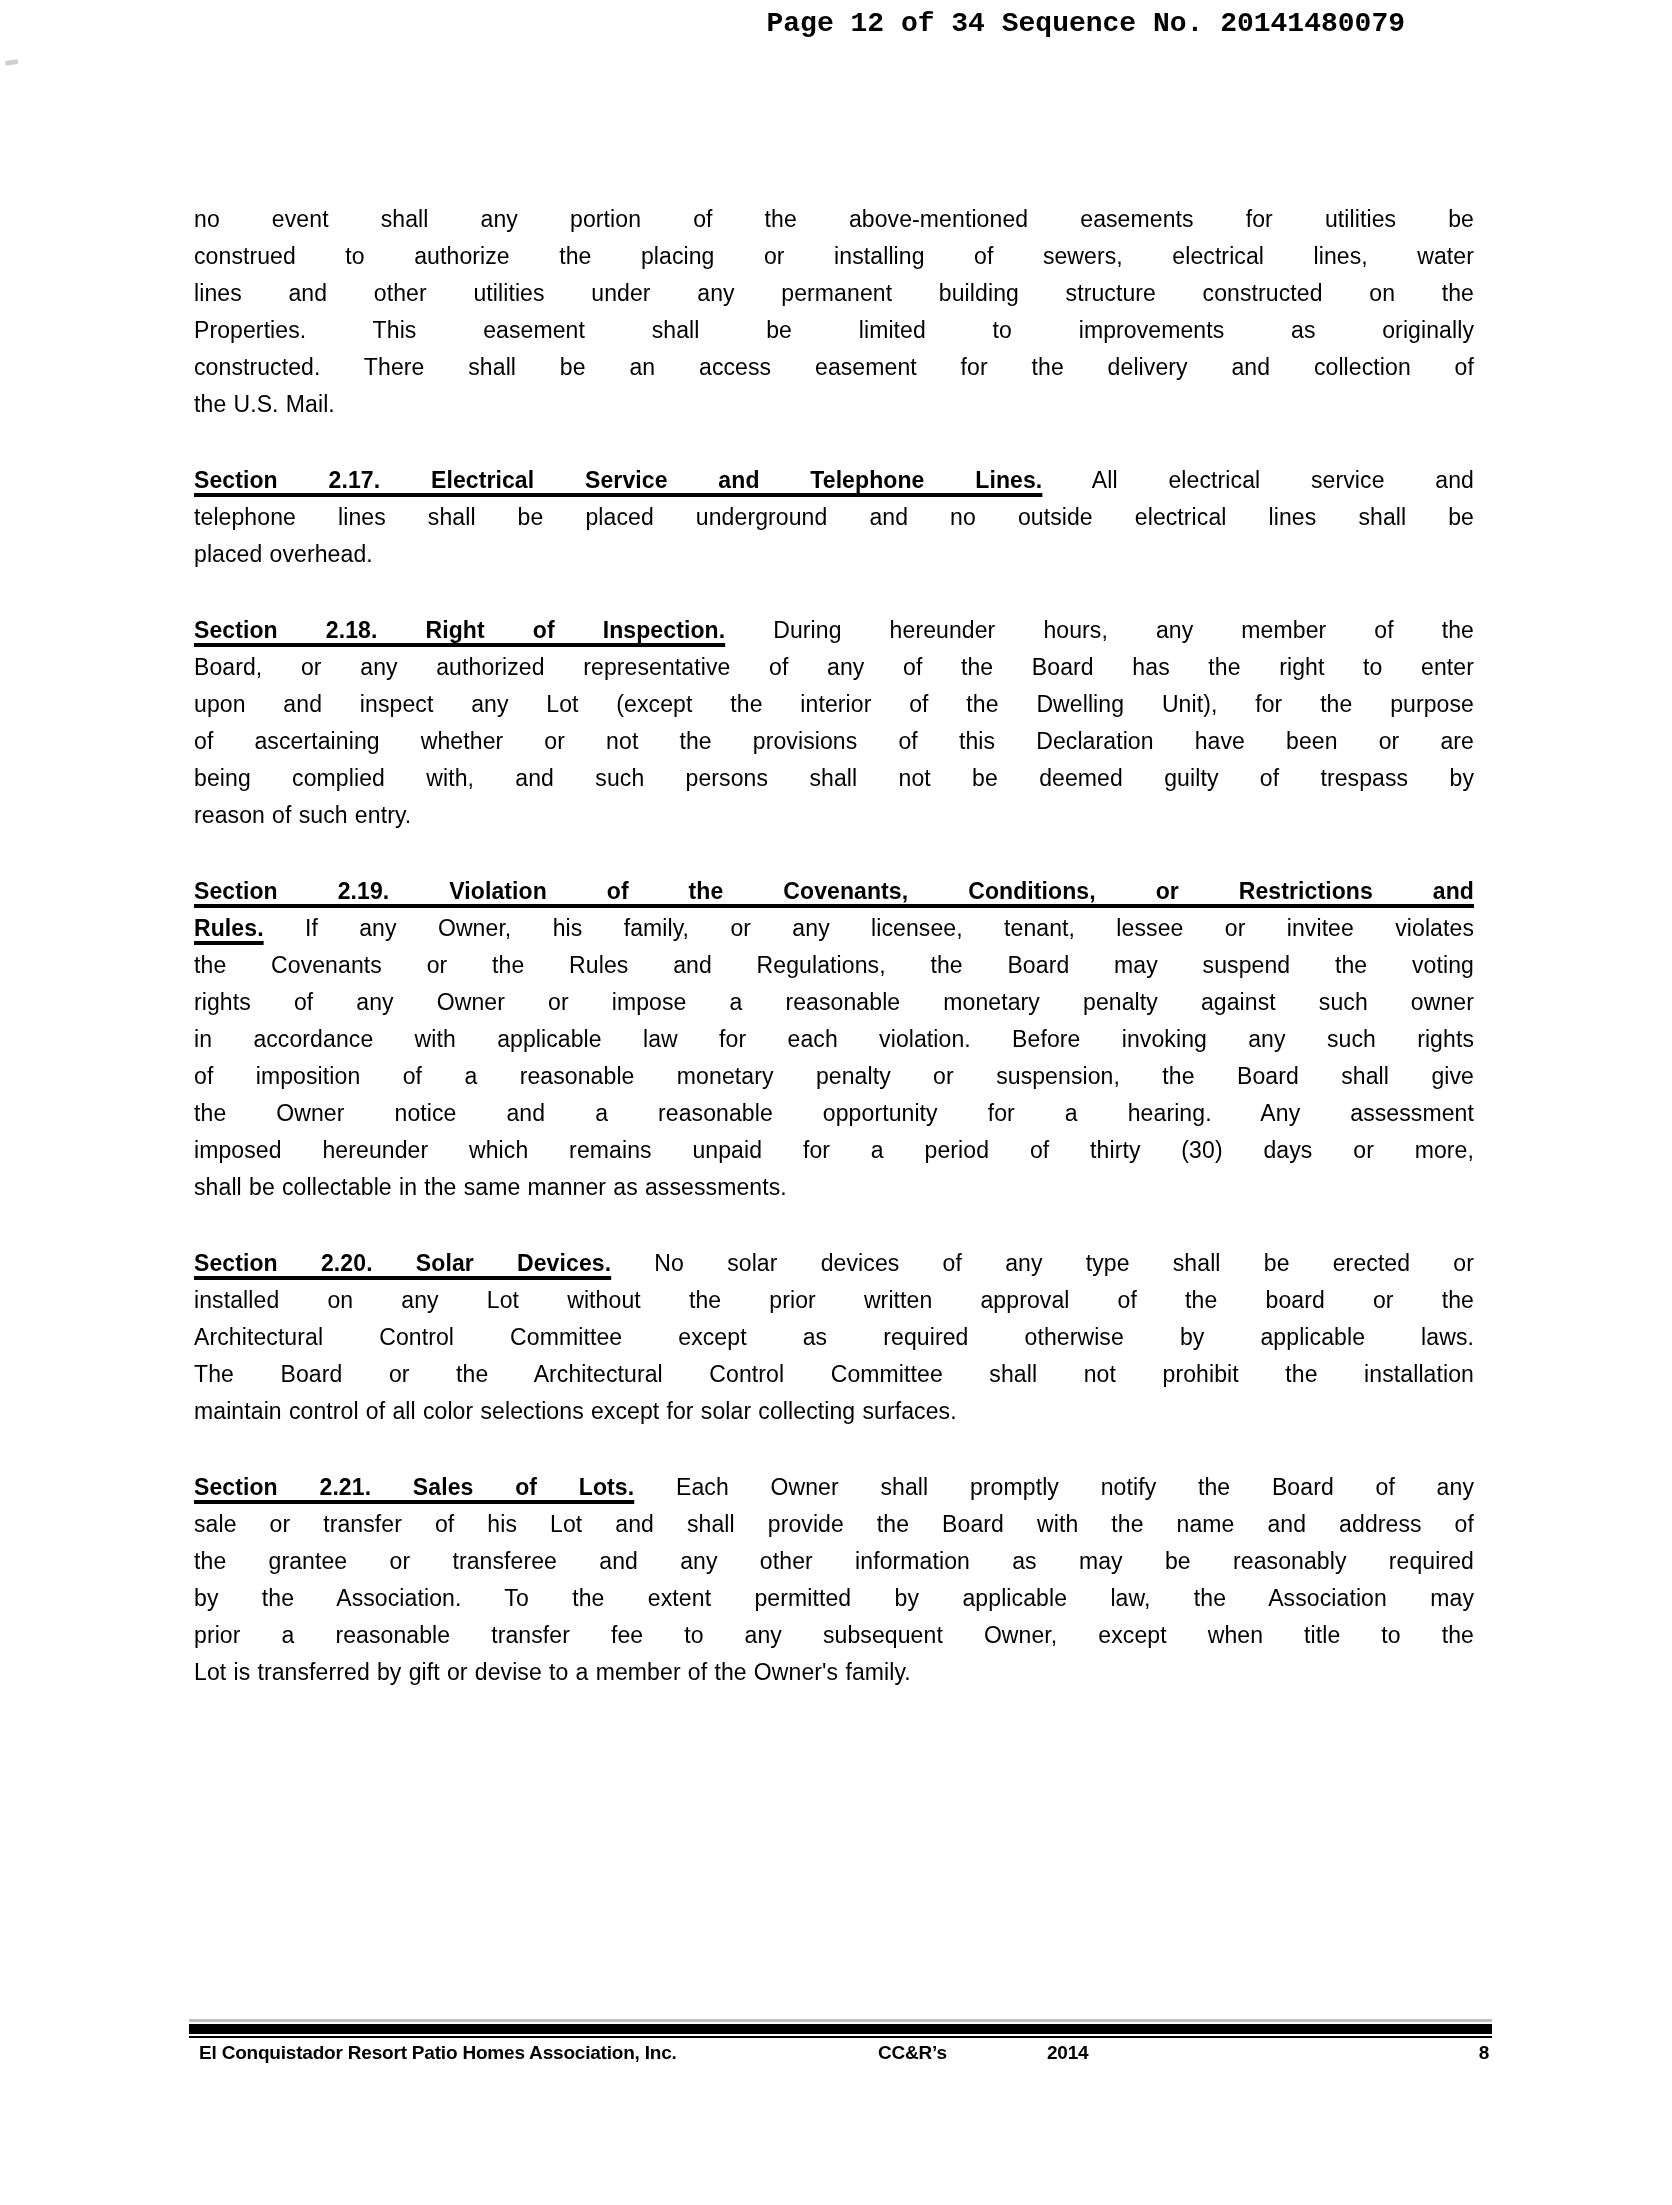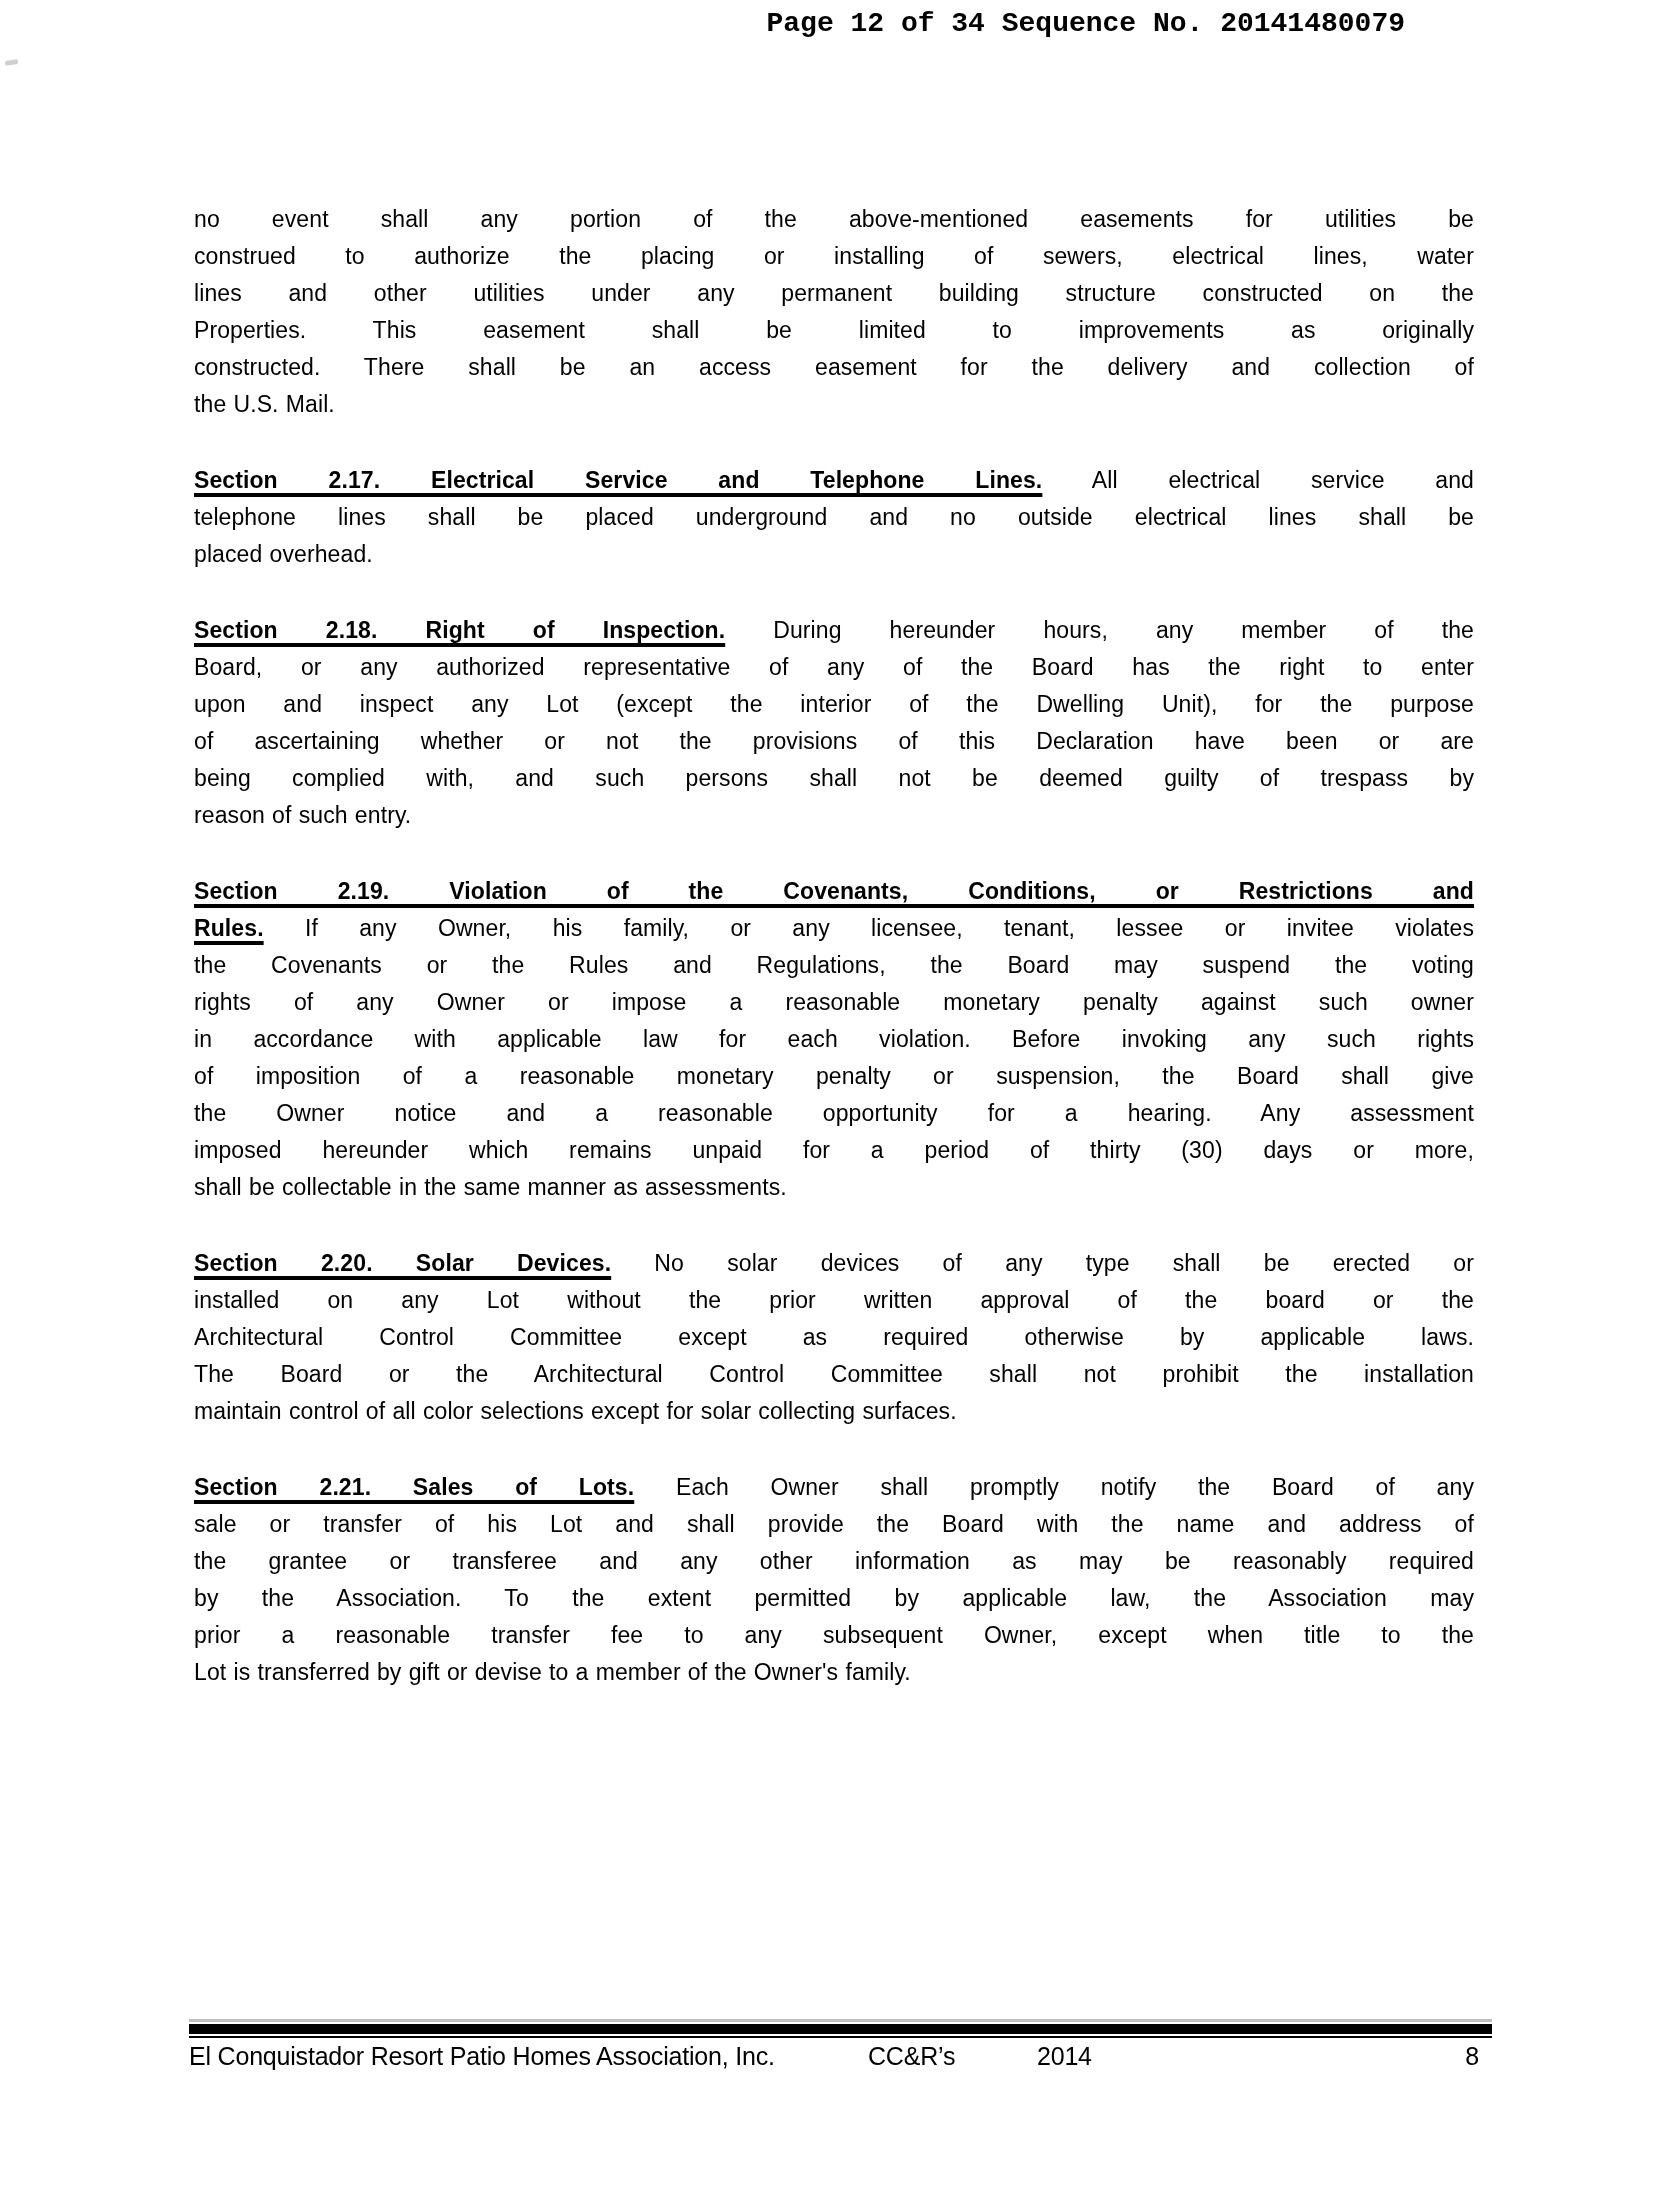--- a/index.html
+++ b/index.html
@@ -61,26 +61,26 @@
     left:189px;
     top:2019px;
     width:1303px;
   }
   #footer-rule .speckle{height:2.6px;background:#bfbfbf;margin-bottom:2px;}
   #footer-rule .bar{height:10px;background:#000;}
   #footer-rule .thin{height:2px;background:#000;margin-top:2.6px;}
   
   #doc-footer{
     position:absolute;
-    left:189px;
+    left:199px;
     top:2042px;
     width:1290px;
     height:33px;
-    font-size:25px;
-    font-weight:400;
+    font-size:19px;
+    font-weight:700;
     letter-spacing:-0.2px;
   }
   #doc-footer span{position:absolute;top:0;white-space:nowrap;}
   #footer-association{left:0;}
   #footer-doctype{left:679px;}
   #footer-year{left:848px;}
   #footer-page{right:0;}
 </style>
 </head>
 <body>

